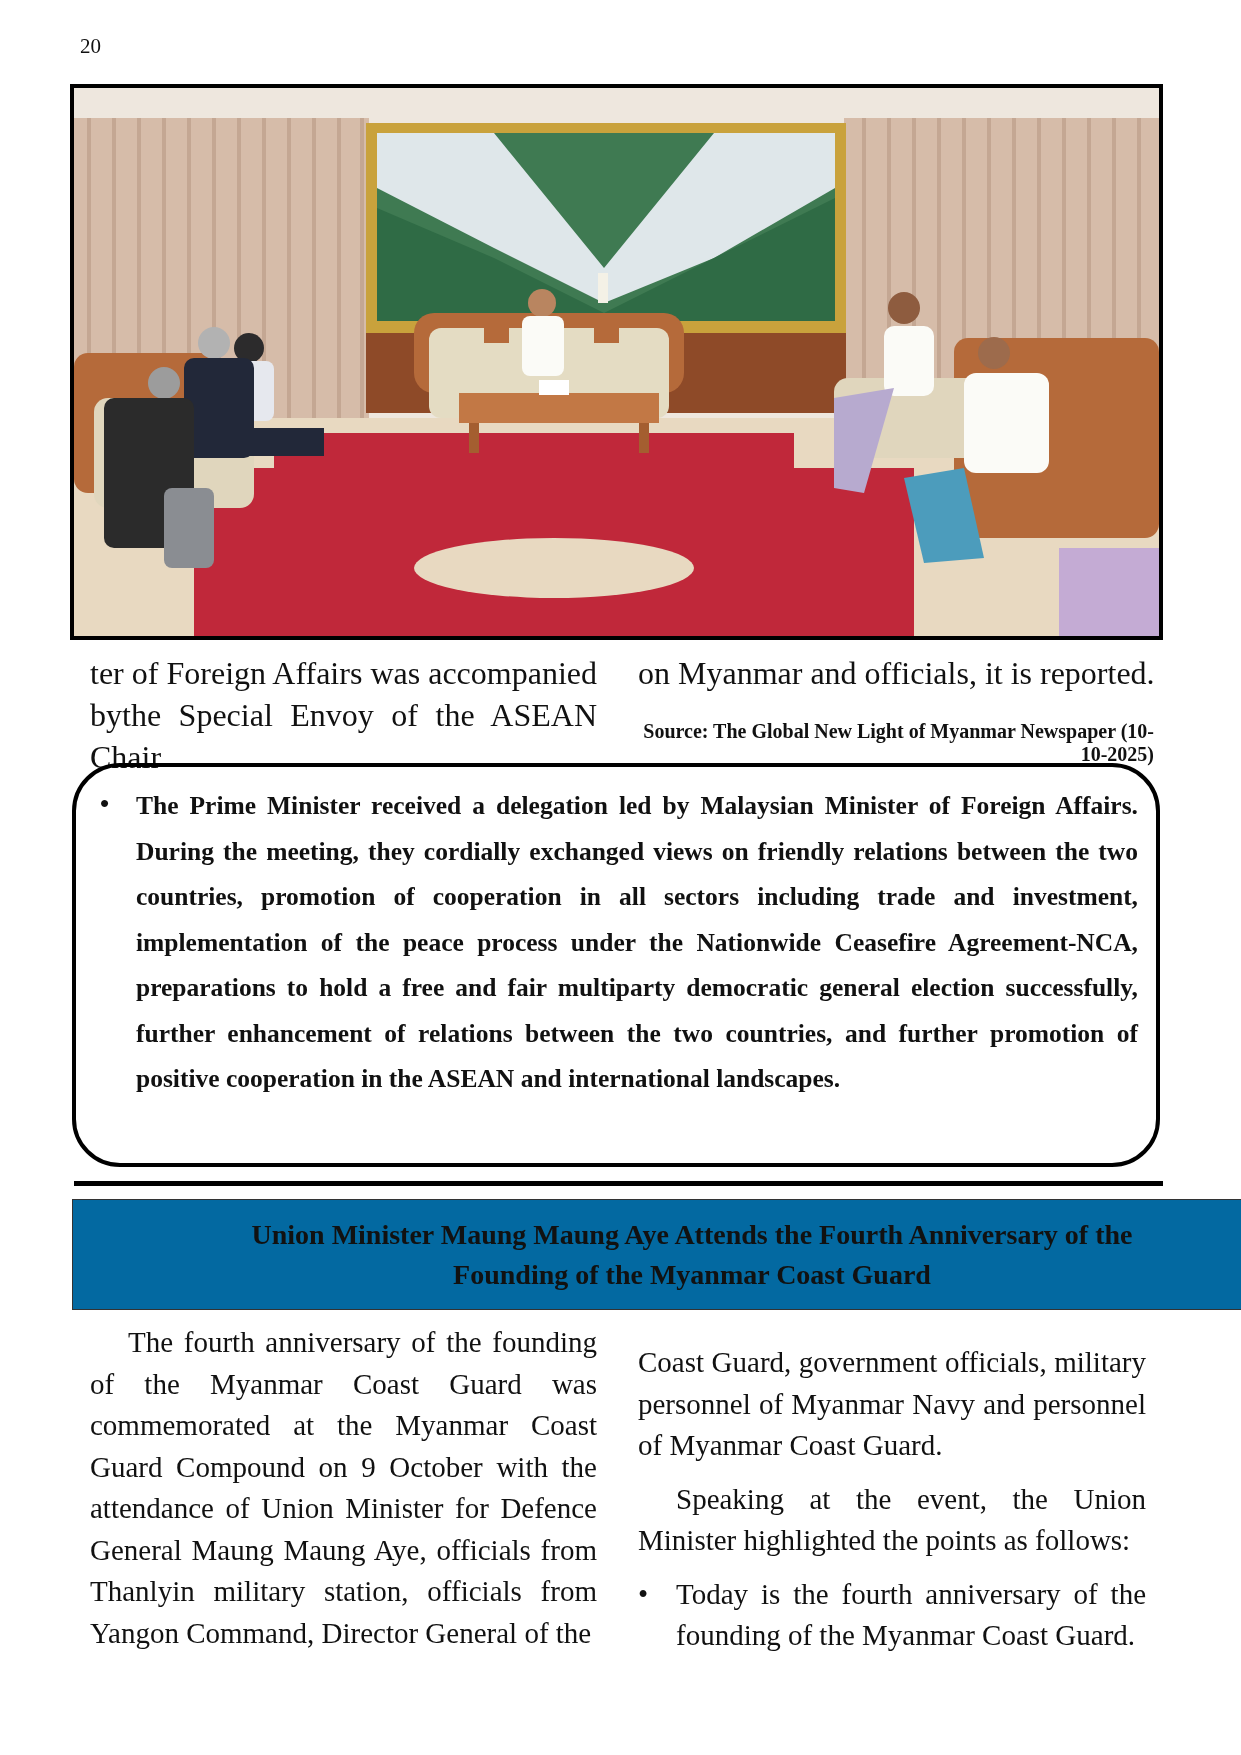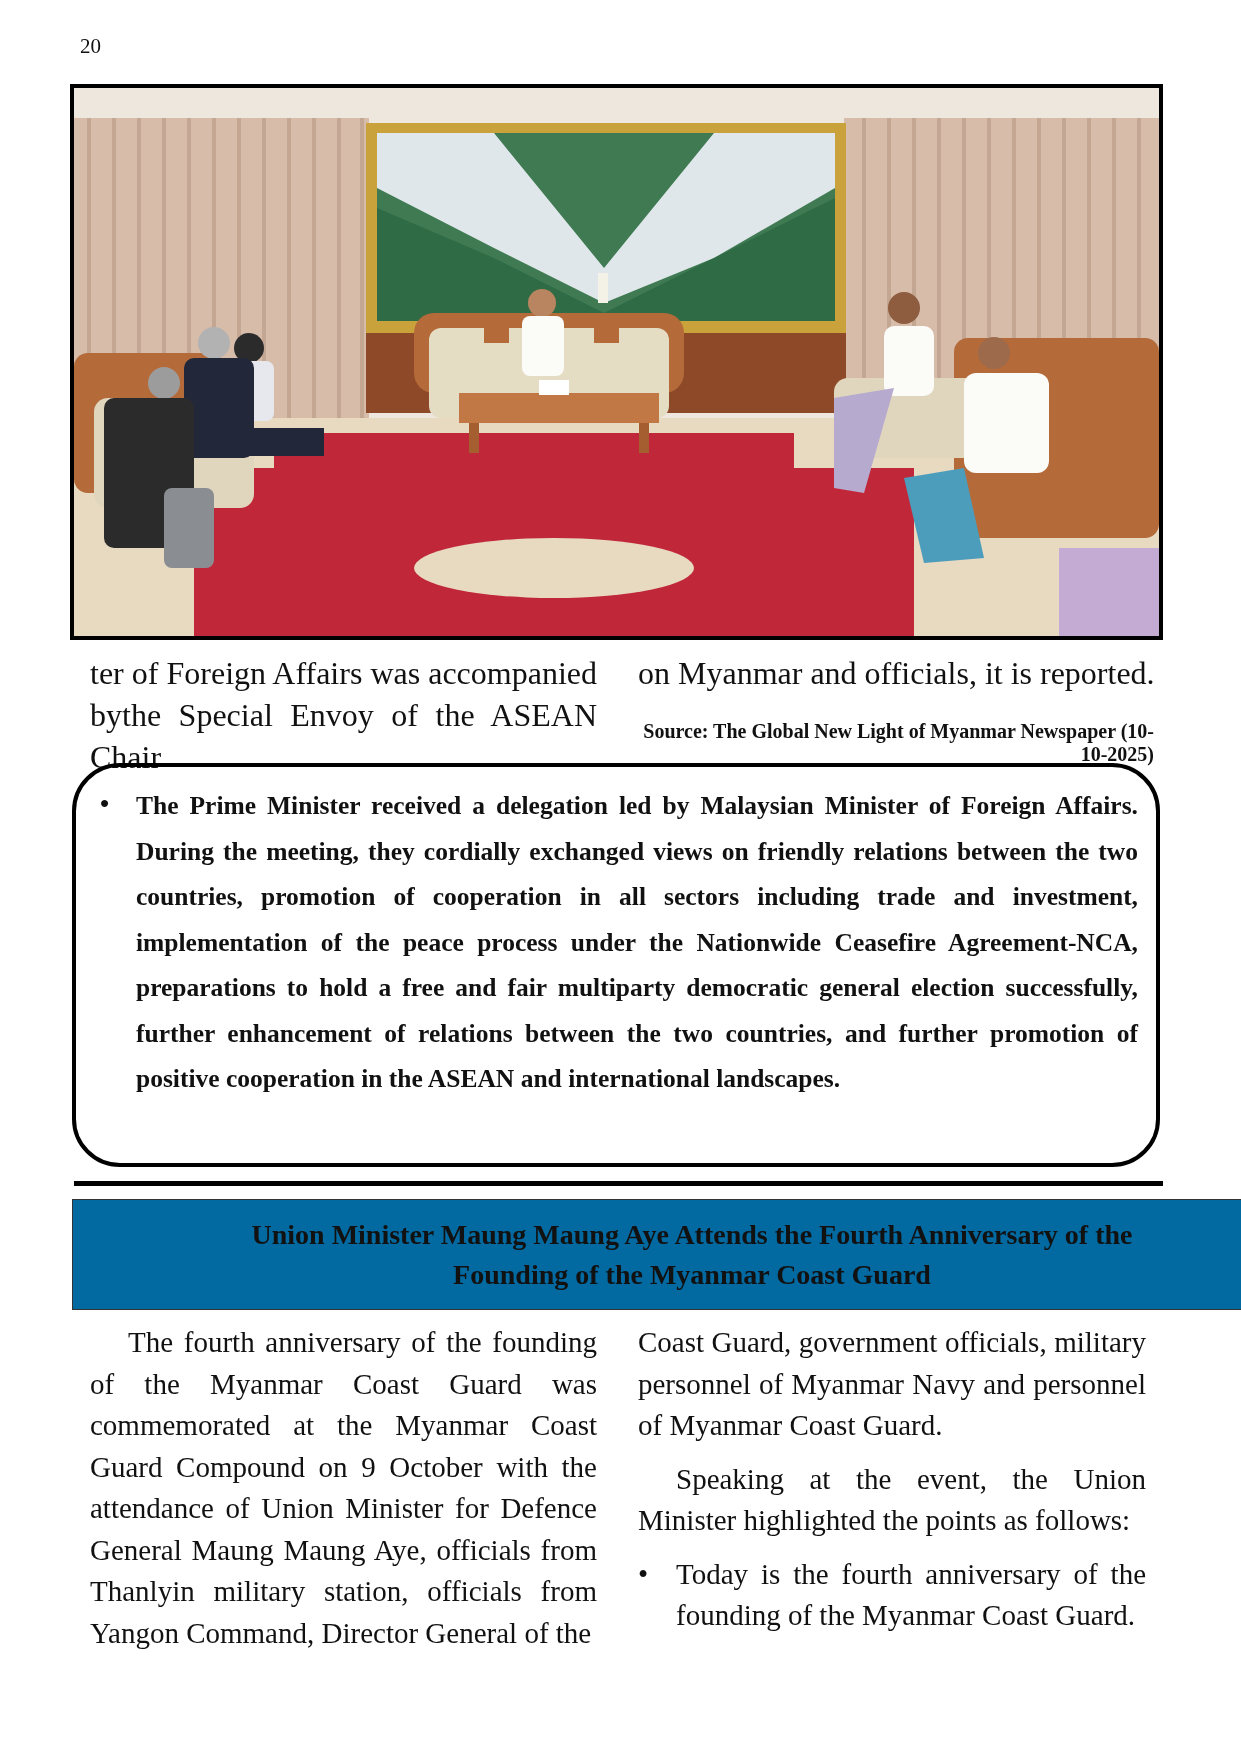--- a/index.html
+++ b/index.html
@@ -25,21 +25,21 @@
 
   .rule { position: absolute; left: 74px; top: 1181px; width: 1089px; height: 5px; background: #000; }
 
   .title-banner { position: absolute; left: 72px; top: 1199px; width: 1240px; height: 111px;
                   background: #0369a1; border: 1.5px solid #333; box-sizing: border-box;
                   display: flex; align-items: center; justify-content: center; text-align: center; }
   .title-banner h2 { margin: 0; font-size: 28px; line-height: 40px; font-weight: bold; }
 
   .body-col { position: absolute; top: 1322px; font-size: 29px; line-height: 41.5px; text-align: justify; }
   .body-left { left: 90px; width: 507px; }
-  .body-right { left: 638px; width: 508px; }
+  .body-right { left: 638px; width: 508px; margin-top: 20px; }
   .body-left p, .body-right p { margin: 0; }
   .indent { text-indent: 38px; }
   .gap { margin-top: 12px !important; }
   .body-bullet { position: relative; padding-left: 38px; margin-top: 12px; }
   .body-bullet .dot { position: absolute; left: 0; top: 0; }
 </style>
 </head>
 <body>
 
 <div class="page-number">20</div>

